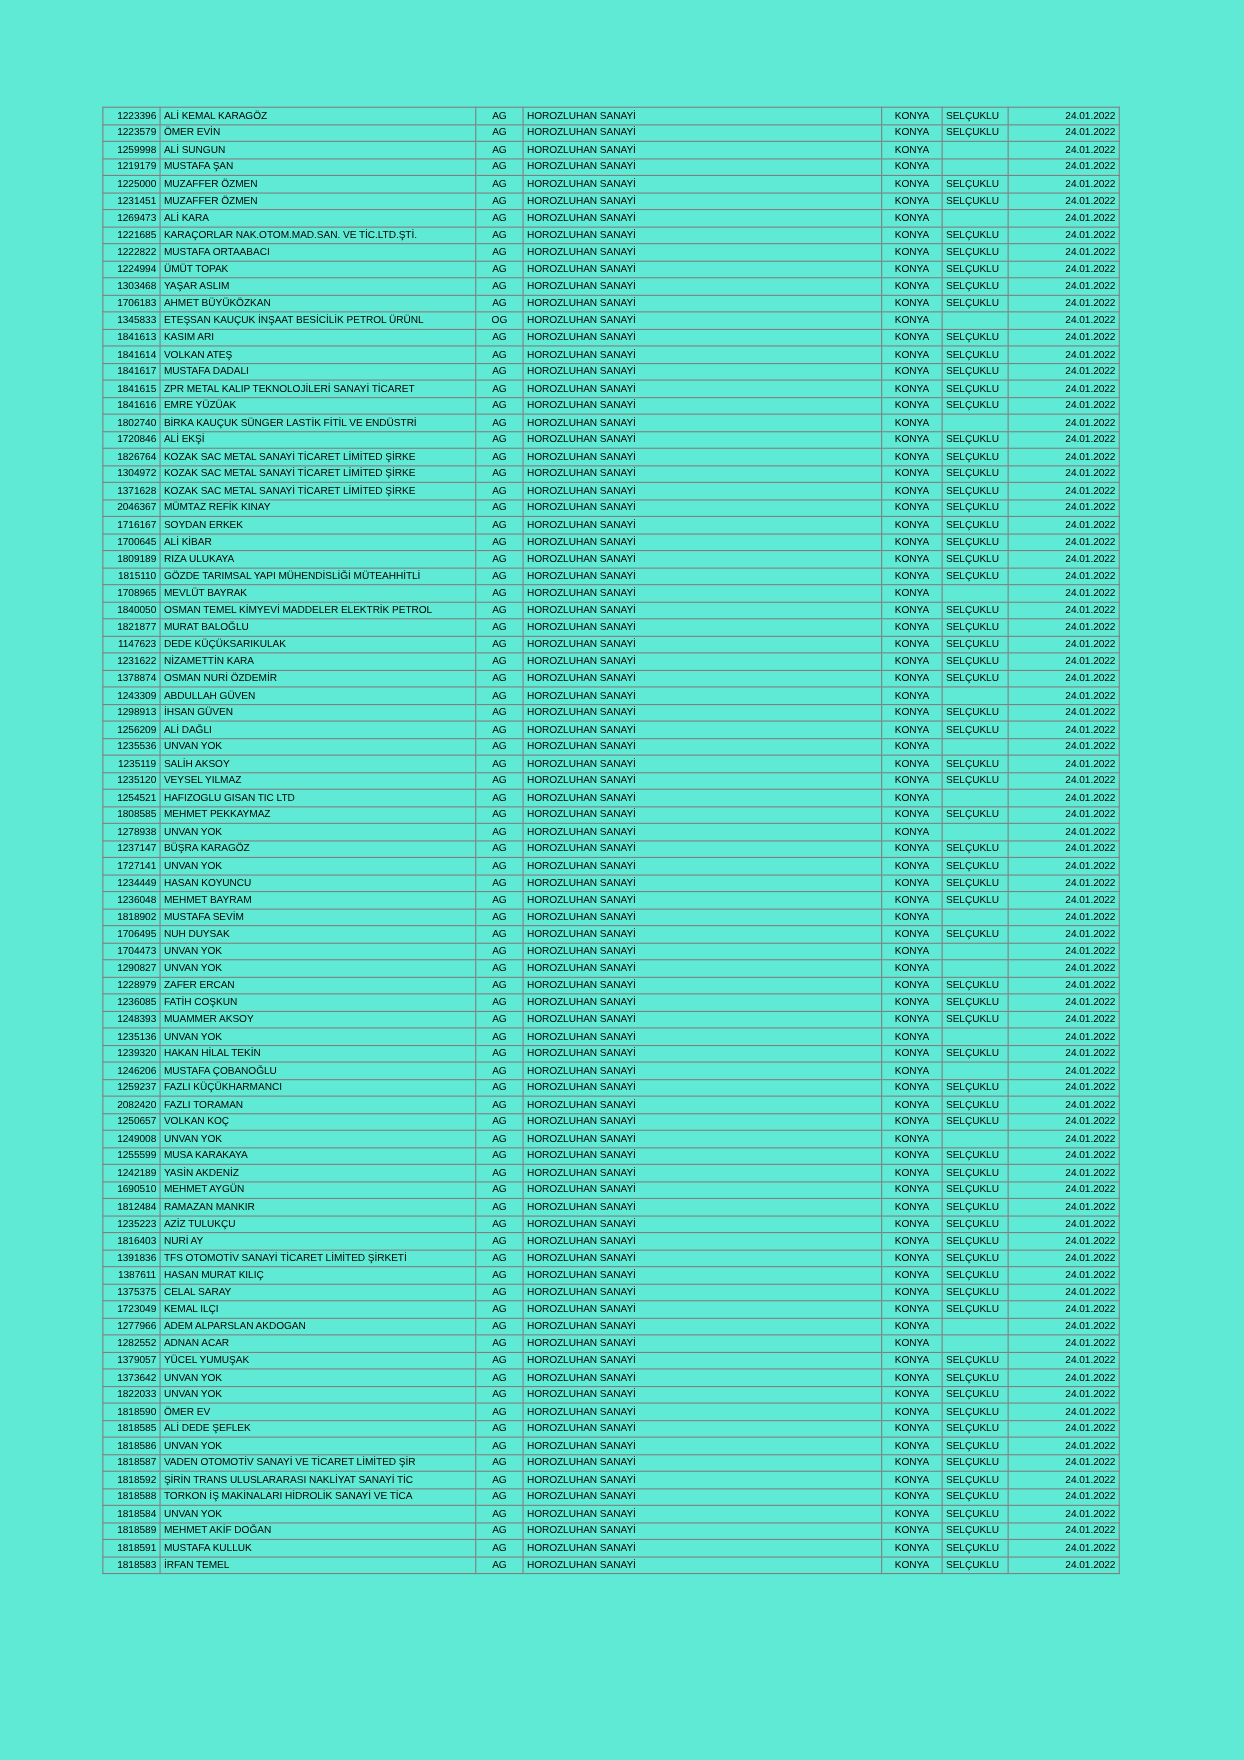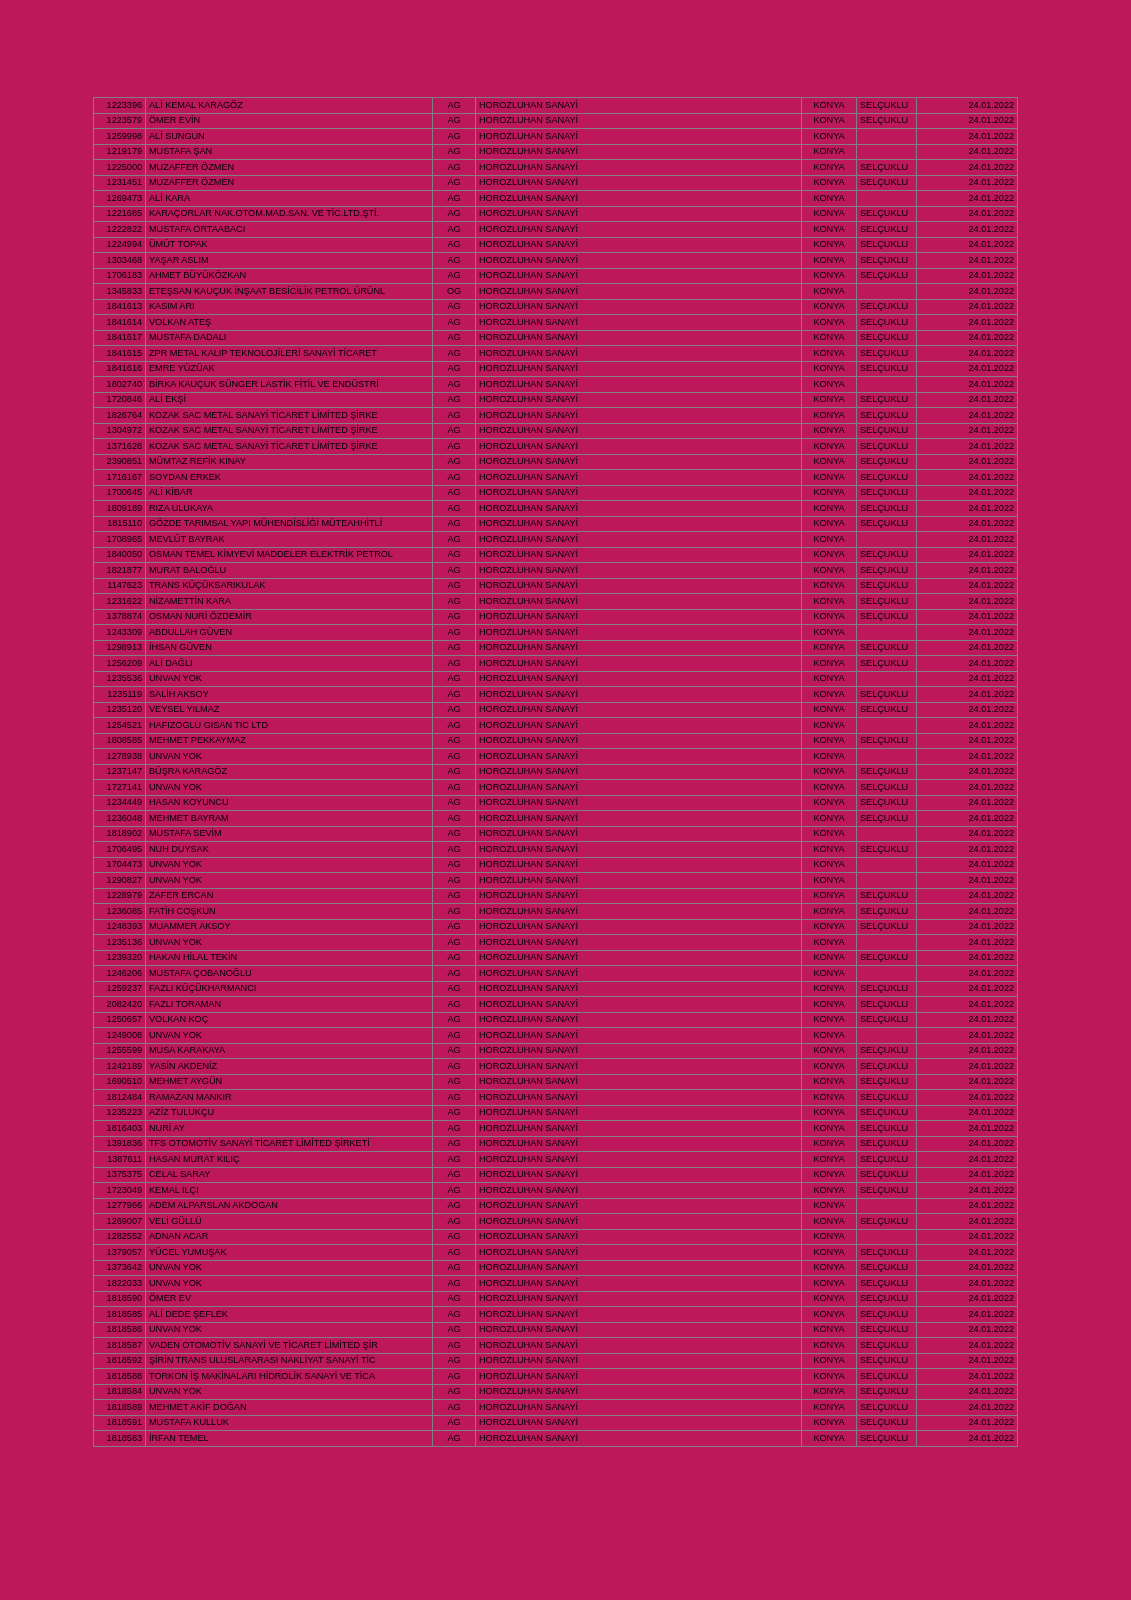--- a/index.html
+++ b/index.html
@@ -14,21 +14,21 @@
     font-family: "Liberation Sans", "DejaVu Sans", sans-serif;
     color: #000000;
     position: relative;
     overflow: hidden;
   }
   #page {
     position: absolute;
     left: 0; top: 0;
     width: 1131px;
     height: 1600px;
-    background: #be185d;
+    background: #5eead4;
   }
   #table-wrap {
     position: absolute;
     left: 93px;
     top: 97px;
     width: 924px;
   }
   table.data-table {
     border-collapse: collapse;
     table-layout: fixed;
@@ -279,21 +279,21 @@
           <tr>
             <td class="cell-id">1371628</td>
             <td class="cell-name">KOZAK SAC METAL SANAYİ TİCARET LİMİTED ŞİRKE</td>
             <td class="cell-type">AG</td>
             <td class="cell-fac">HOROZLUHAN SANAYİ</td>
             <td class="cell-prov">KONYA</td>
             <td class="cell-dist">SELÇUKLU</td>
             <td class="cell-date">24.01.2022</td>
           </tr>
           <tr>
-            <td class="cell-id">2390851</td>
+            <td class="cell-id">2046367</td>
             <td class="cell-name">MÜMTAZ REFİK KINAY</td>
             <td class="cell-type">AG</td>
             <td class="cell-fac">HOROZLUHAN SANAYİ</td>
             <td class="cell-prov">KONYA</td>
             <td class="cell-dist">SELÇUKLU</td>
             <td class="cell-date">24.01.2022</td>
           </tr>
           <tr>
             <td class="cell-id">1716167</td>
             <td class="cell-name">SOYDAN ERKEK</td>
@@ -352,21 +352,21 @@
             <td class="cell-id">1821877</td>
             <td class="cell-name">MURAT BALOĞLU</td>
             <td class="cell-type">AG</td>
             <td class="cell-fac">HOROZLUHAN SANAYİ</td>
             <td class="cell-prov">KONYA</td>
             <td class="cell-dist">SELÇUKLU</td>
             <td class="cell-date">24.01.2022</td>
           </tr>
           <tr>
             <td class="cell-id">1147623</td>
-            <td class="cell-name">TRANS KÜÇÜKSARIKULAK</td>
+            <td class="cell-name">DEDE KÜÇÜKSARIKULAK</td>
             <td class="cell-type">AG</td>
             <td class="cell-fac">HOROZLUHAN SANAYİ</td>
             <td class="cell-prov">KONYA</td>
             <td class="cell-dist">SELÇUKLU</td>
             <td class="cell-date">24.01.2022</td>
           </tr>
           <tr>
             <td class="cell-id">1231622</td>
             <td class="cell-name">NİZAMETTİN KARA</td>
             <td class="cell-type">AG</td>
@@ -717,29 +717,20 @@
             <td class="cell-dist">SELÇUKLU</td>
             <td class="cell-date">24.01.2022</td>
           </tr>
           <tr>
             <td class="cell-id">1277966</td>
             <td class="cell-name">ADEM ALPARSLAN AKDOGAN</td>
             <td class="cell-type">AG</td>
             <td class="cell-fac">HOROZLUHAN SANAYİ</td>
             <td class="cell-prov">KONYA</td>
             <td class="cell-dist"></td>
-            <td class="cell-date">24.01.2022</td>
-          </tr>
-          <tr>
-            <td class="cell-id">1269007</td>
-            <td class="cell-name">VELİ GÜLLÜ</td>
-            <td class="cell-type">AG</td>
-            <td class="cell-fac">HOROZLUHAN SANAYİ</td>
-            <td class="cell-prov">KONYA</td>
-            <td class="cell-dist">SELÇUKLU</td>
             <td class="cell-date">24.01.2022</td>
           </tr>
           <tr>
             <td class="cell-id">1282552</td>
             <td class="cell-name">ADNAN ACAR</td>
             <td class="cell-type">AG</td>
             <td class="cell-fac">HOROZLUHAN SANAYİ</td>
             <td class="cell-prov">KONYA</td>
             <td class="cell-dist"></td>
             <td class="cell-date">24.01.2022</td>

